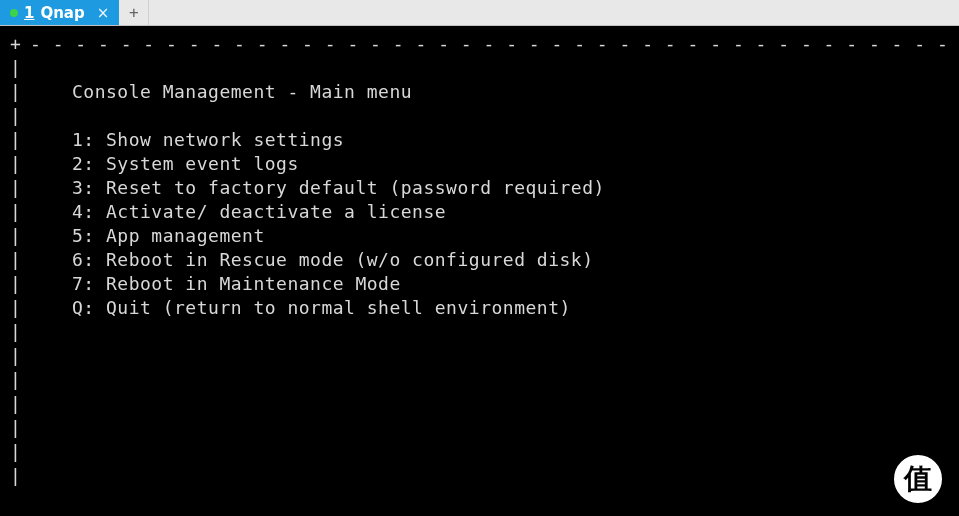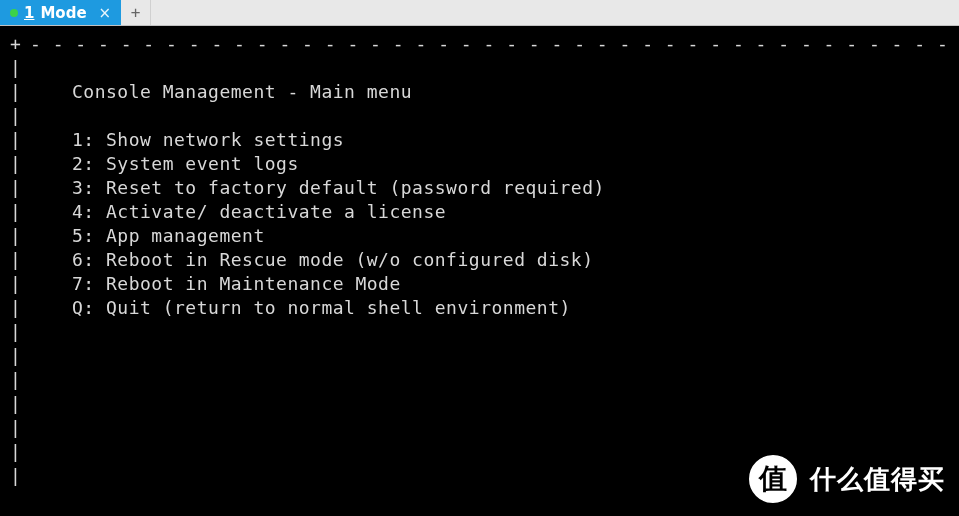--- a/index.html
+++ b/index.html
@@ -97,24 +97,23 @@
     letter-spacing: 1px;
   }
 </style>
 </head>
 <body>
 
 <div class="tab-bar">
   <div class="tab">
     <span class="dot"></span>
     <span class="tab-num">1</span>
-    <span>Mode</span>
+    <span>Qnap</span>
     <span class="close">×</span>
   </div>
   <div class="newtab">+</div>
 </div>
 
 <div class="terminal" id="terminal"><div class="term-row"><span class="border-left">+</span><span class="dashes">- - - - - - - - - - - - - - - - - - - - - - - - - - - - - - - - - - - - - - - - - - - - - - - - - - - - - - - - - - - - - - - - - - -</span></div><div class="term-row"><span class="border-left">|</span><span class="indent"></span></div><div class="term-row"><span class="border-left">|</span><span class="indent"></span><span>Console Management - Main menu</span></div><div class="term-row"><span class="border-left">|</span><span class="indent"></span></div><div class="term-row"><span class="border-left">|</span><span class="indent"></span><span>1: Show network settings</span></div><div class="term-row"><span class="border-left">|</span><span class="indent"></span><span>2: System event logs</span></div><div class="term-row"><span class="border-left">|</span><span class="indent"></span><span>3: Reset to factory default (password required)</span></div><div class="term-row"><span class="border-left">|</span><span class="indent"></span><span>4: Activate/ deactivate a license</span></div><div class="term-row"><span class="border-left">|</span><span class="indent"></span><span>5: App management</span></div><div class="term-row"><span class="border-left">|</span><span class="indent"></span><span>6: Reboot in Rescue mode (w/o configured disk)</span></div><div class="term-row"><span class="border-left">|</span><span class="indent"></span><span>7: Reboot in Maintenance Mode</span></div><div class="term-row"><span class="border-left">|</span><span class="indent"></span><span>Q: Quit (return to normal shell environment)</span></div><div class="term-row"><span class="border-left">|</span><span class="indent"></span></div><div class="term-row"><span class="border-left">|</span><span class="indent"></span></div><div class="term-row"><span class="border-left">|</span><span class="indent"></span></div><div class="term-row"><span class="border-left">|</span><span class="indent"></span></div><div class="term-row"><span class="border-left">|</span><span class="indent"></span></div><div class="term-row"><span class="border-left">|</span><span class="indent"></span></div><div class="term-row"><span class="border-left">|</span><span class="indent"></span></div></div>
 
 <div class="watermark">
   <div class="wm-badge">值</div>
-  <div class="wm-text">什么值得买</div>
 </div>
 
 </body></html>

